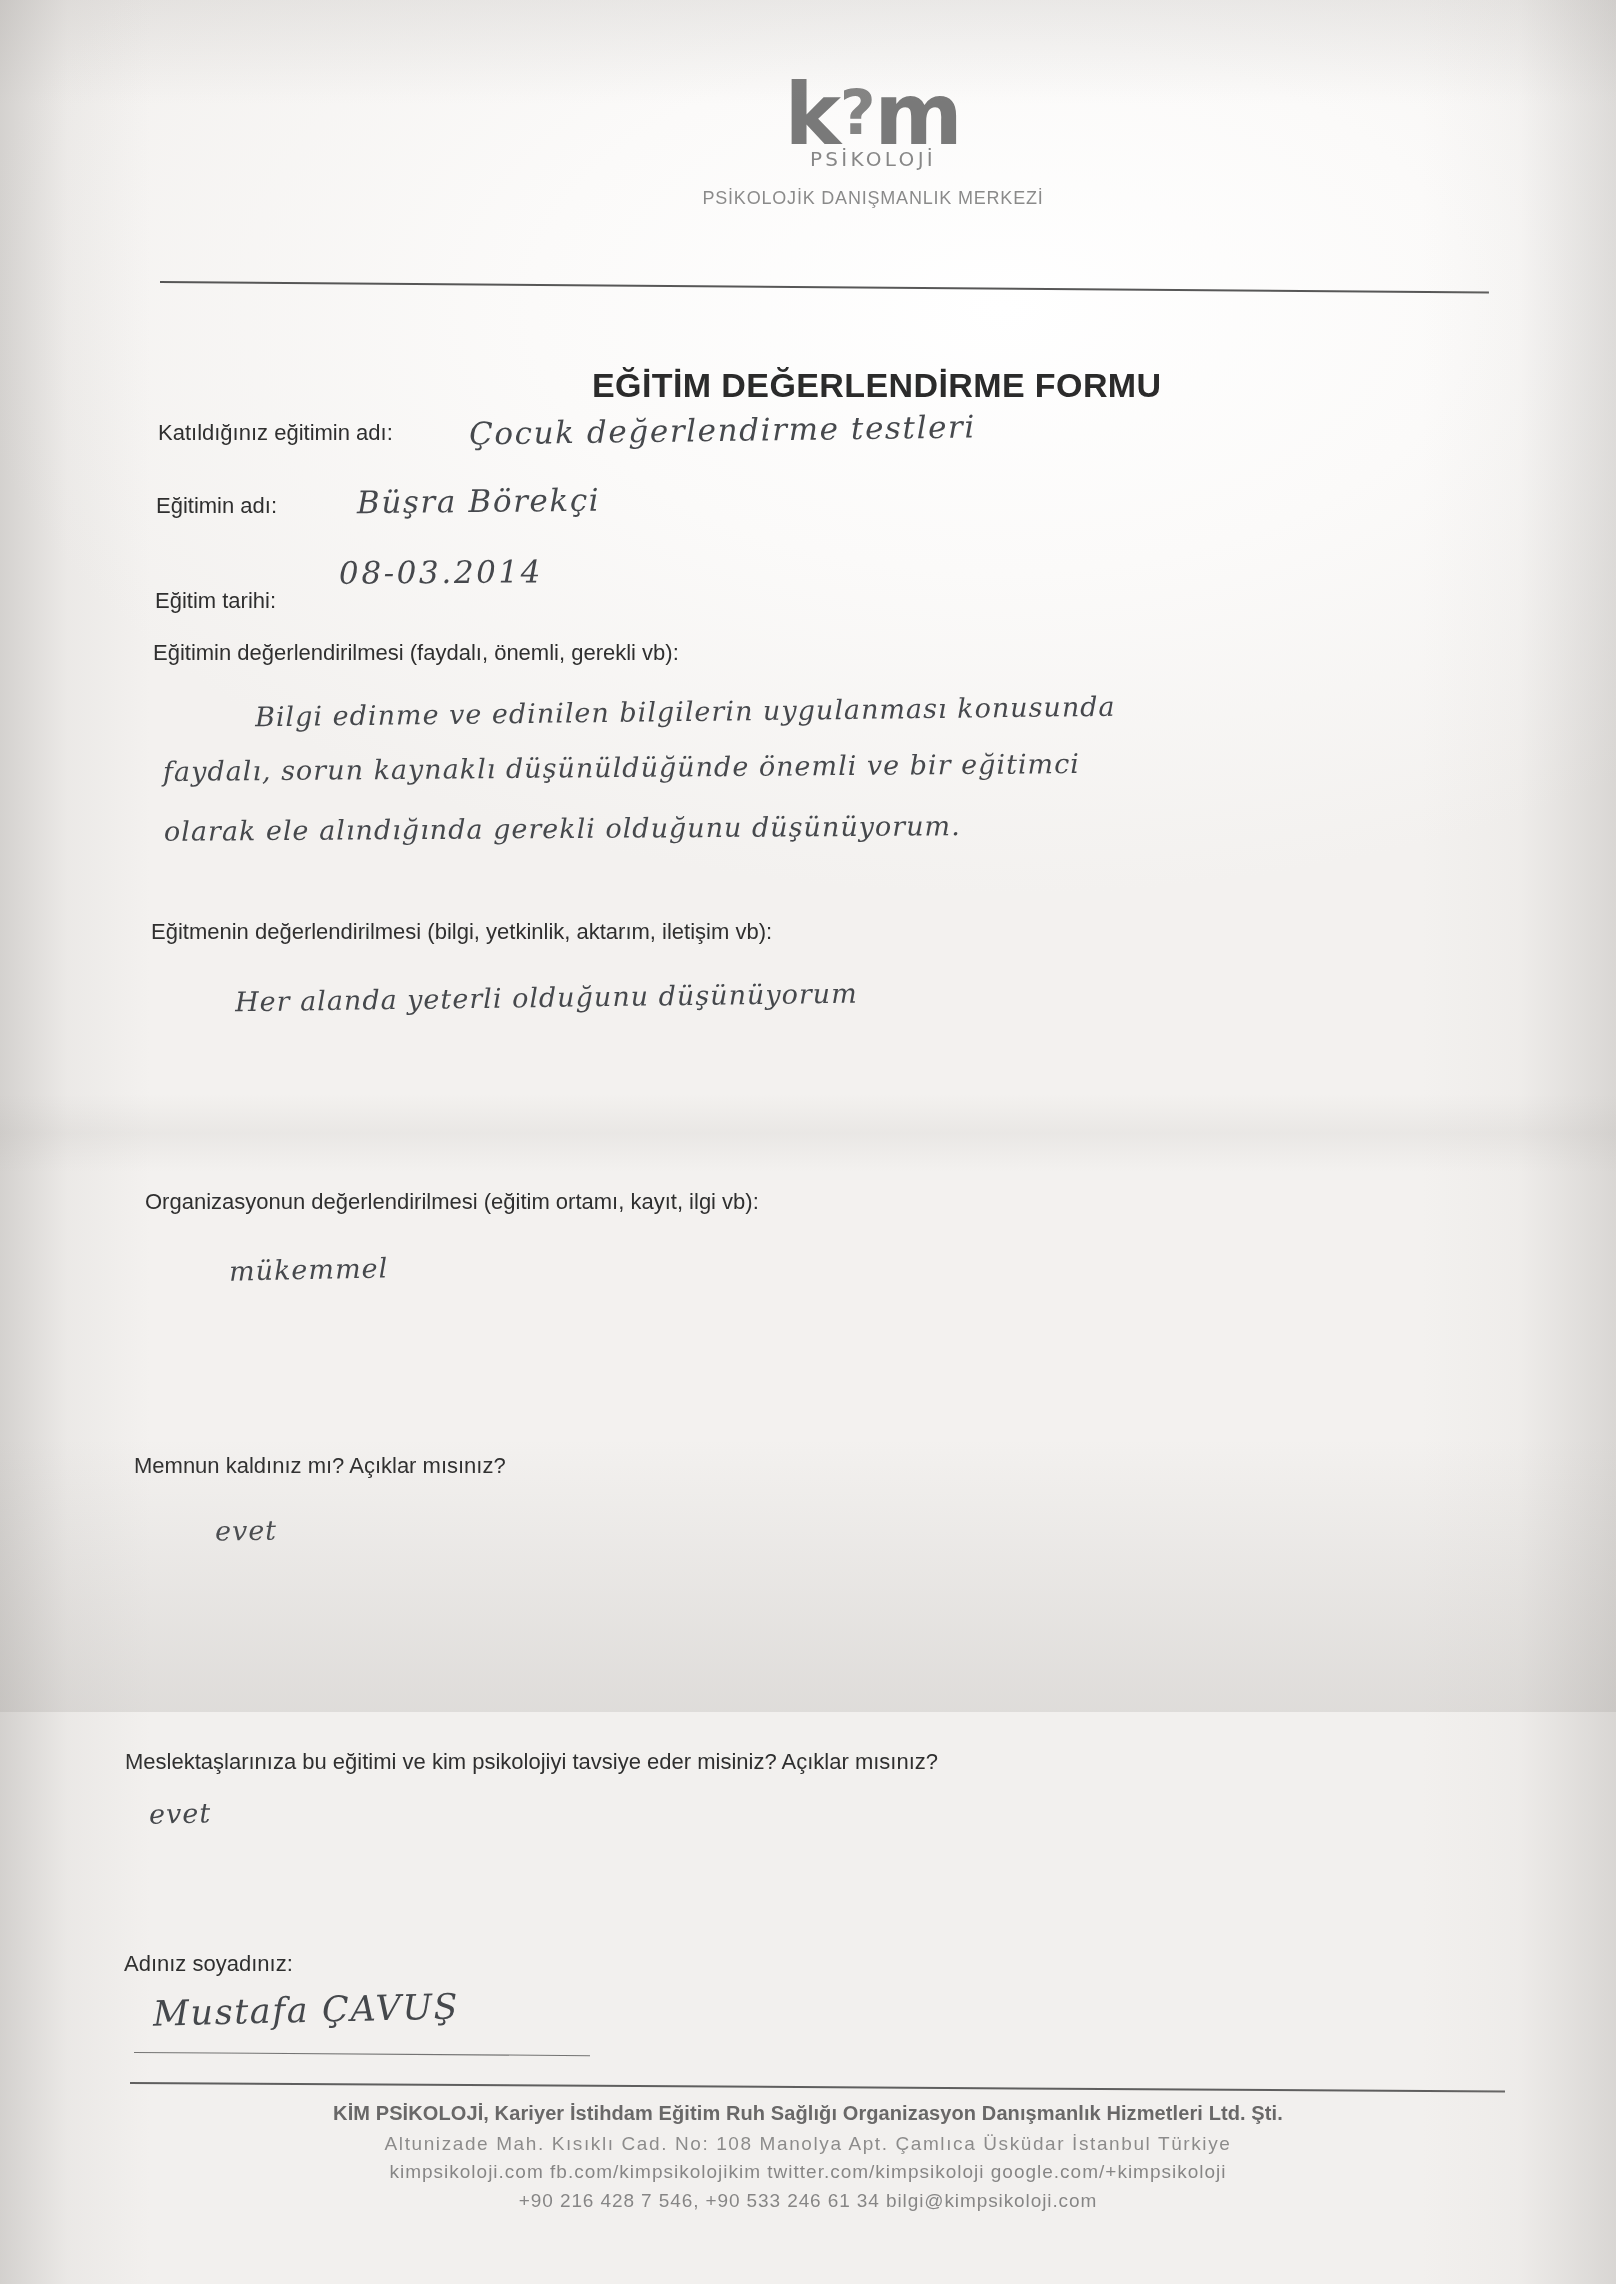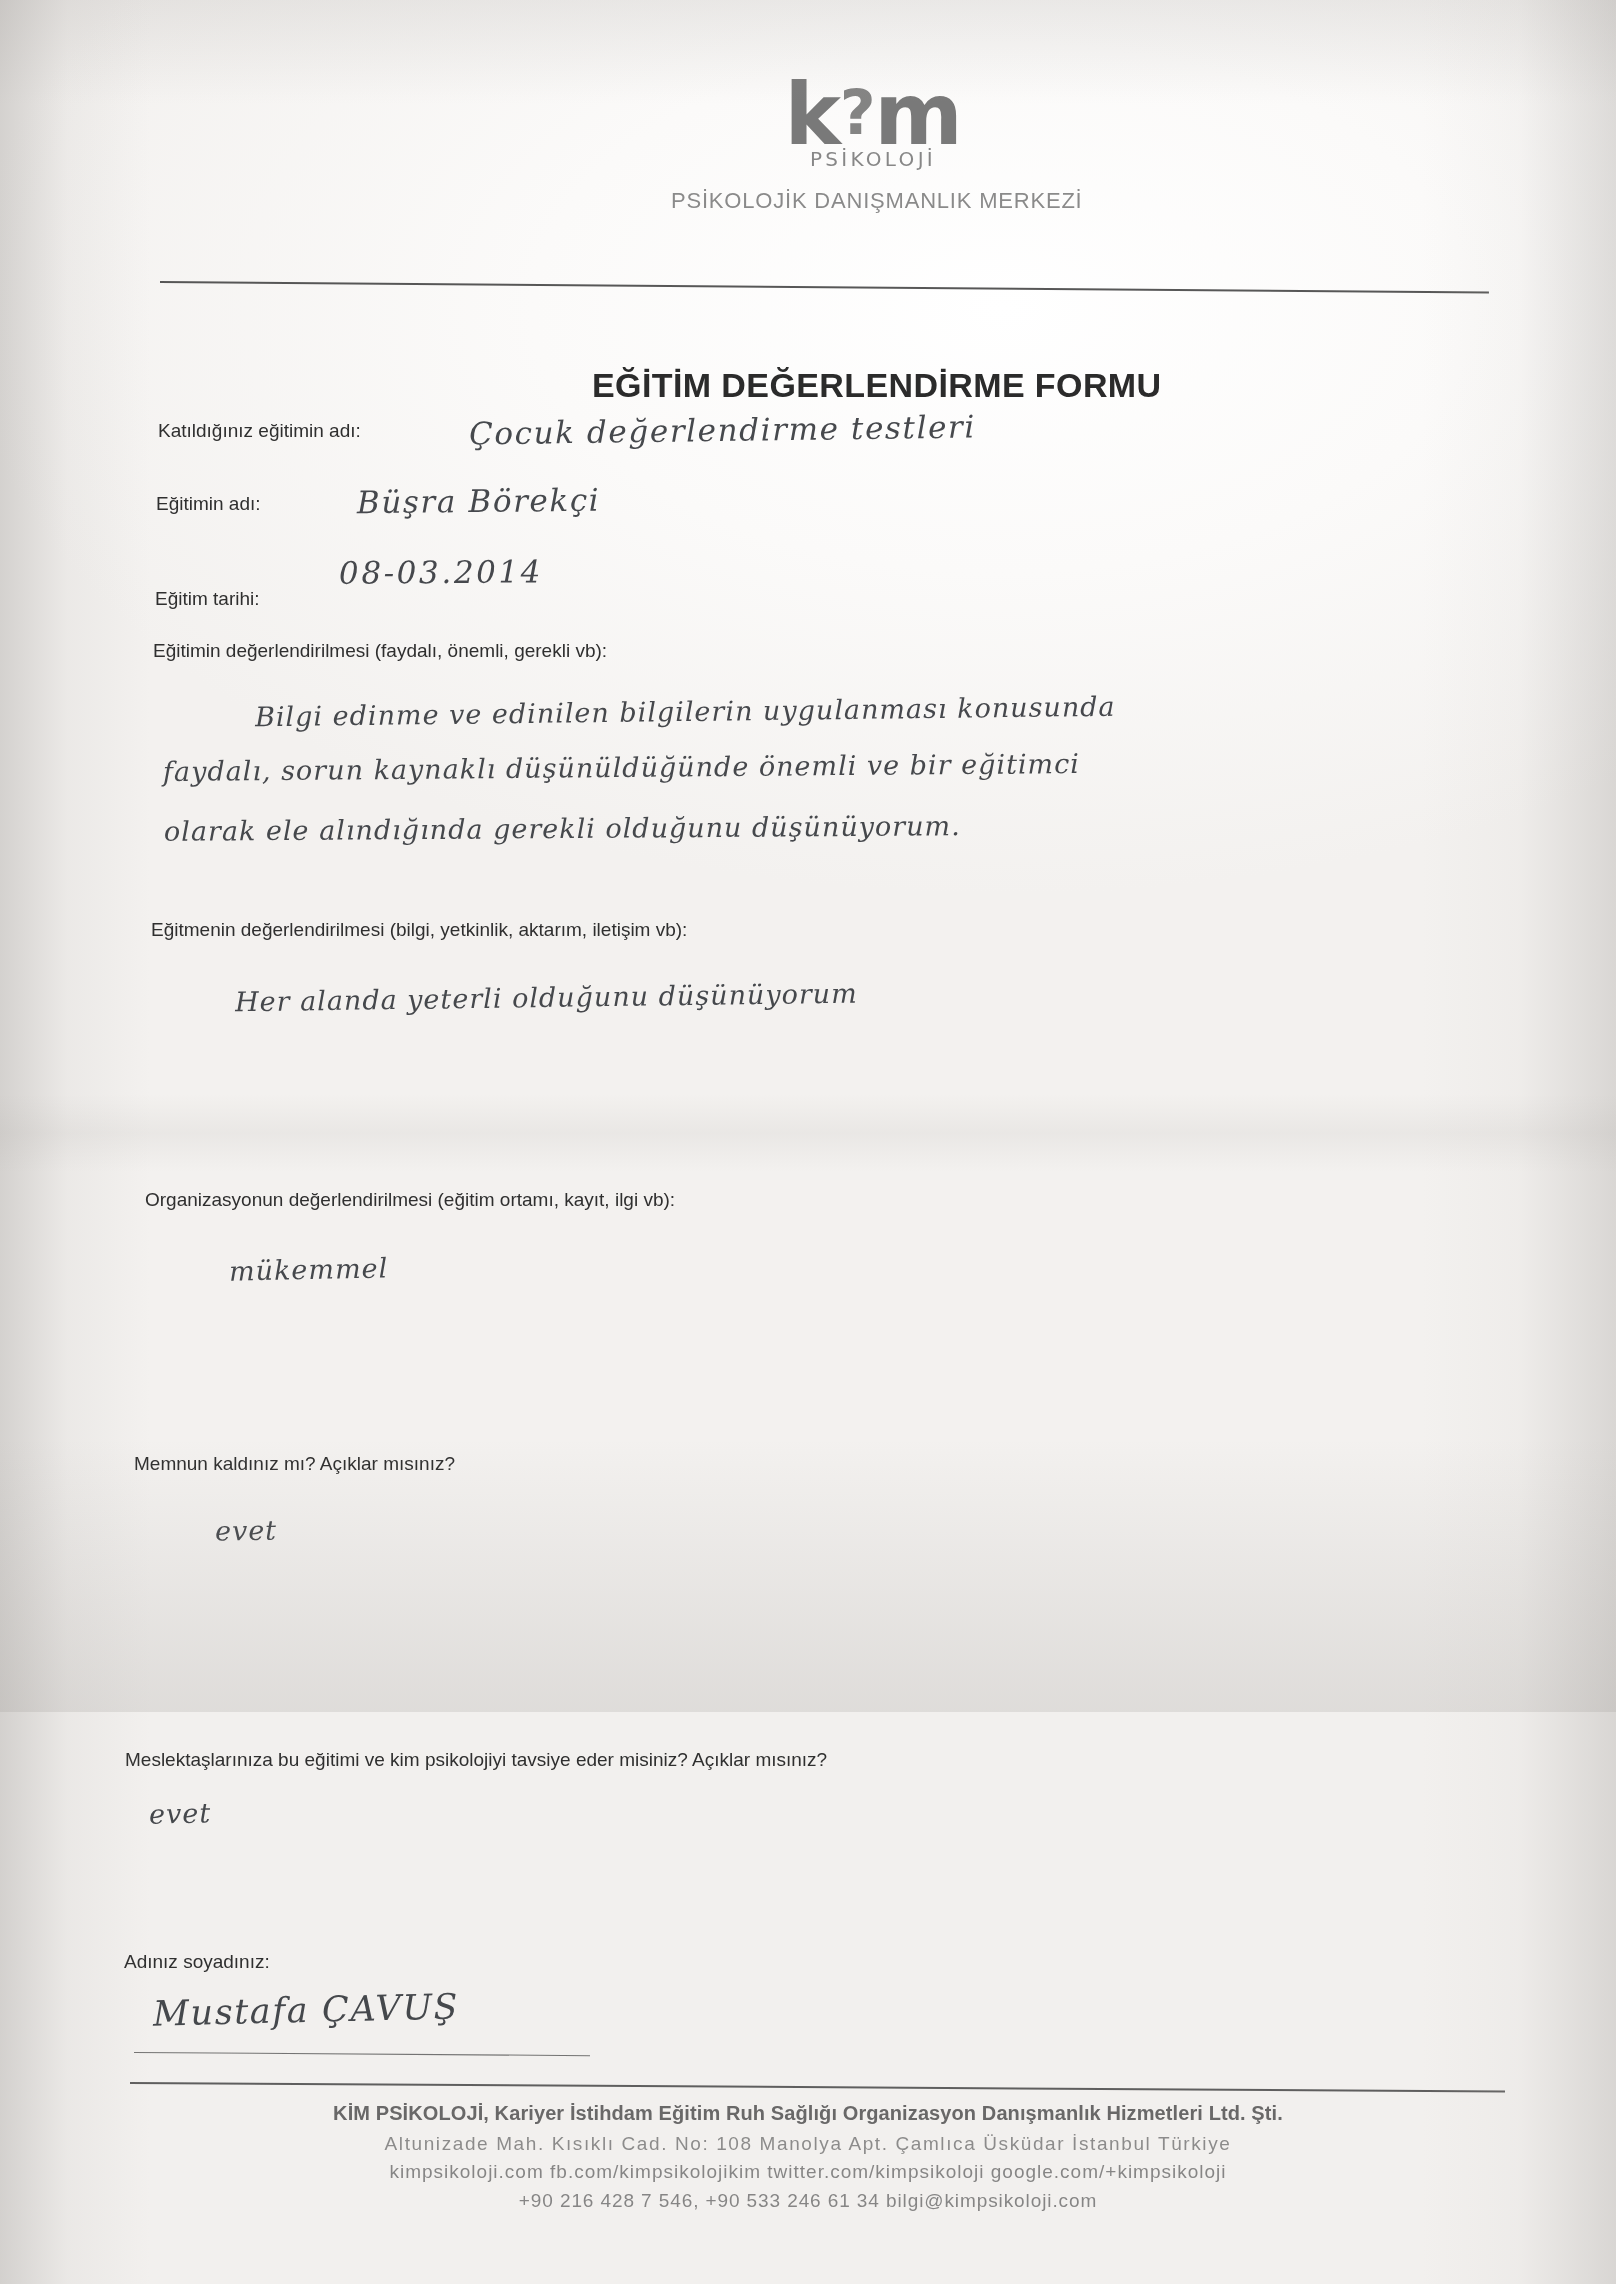--- a/index.html
+++ b/index.html
@@ -82,21 +82,21 @@
   .logo-sub {
     font-family: "DejaVu Sans", sans-serif;
     font-size: 20px;
     letter-spacing: 3.3px;
     color: #6b6b6b;
     margin-top: -10.4px;
     opacity: 0.8;
   }
   .logo-sub2 {
     font-family: "Liberation Sans", sans-serif;
-    font-size: 22px;
+    font-size: 18px;
     letter-spacing: 0.8px;
     color: #777;
     margin-top: 17px;
     opacity: 0.85;
     white-space: nowrap;
   }
 
   
   .rule-top {
     position: absolute;
@@ -127,21 +127,21 @@
     left: 592px;
     top: 366px;
     font-size: 34px;
     font-weight: 700;
     letter-spacing: 0.4px;
     color: #2b2b2b;
   }
 
   .lbl {
     position: absolute;
-    font-size: 19px;
+    font-size: 22px;
     color: #2f2f2f;
     white-space: nowrap;
   }
 
   
   .hw {
     position: absolute;
     font-family: "DejaVu Serif", serif;
     font-style: italic;
     color: #2e3136;

